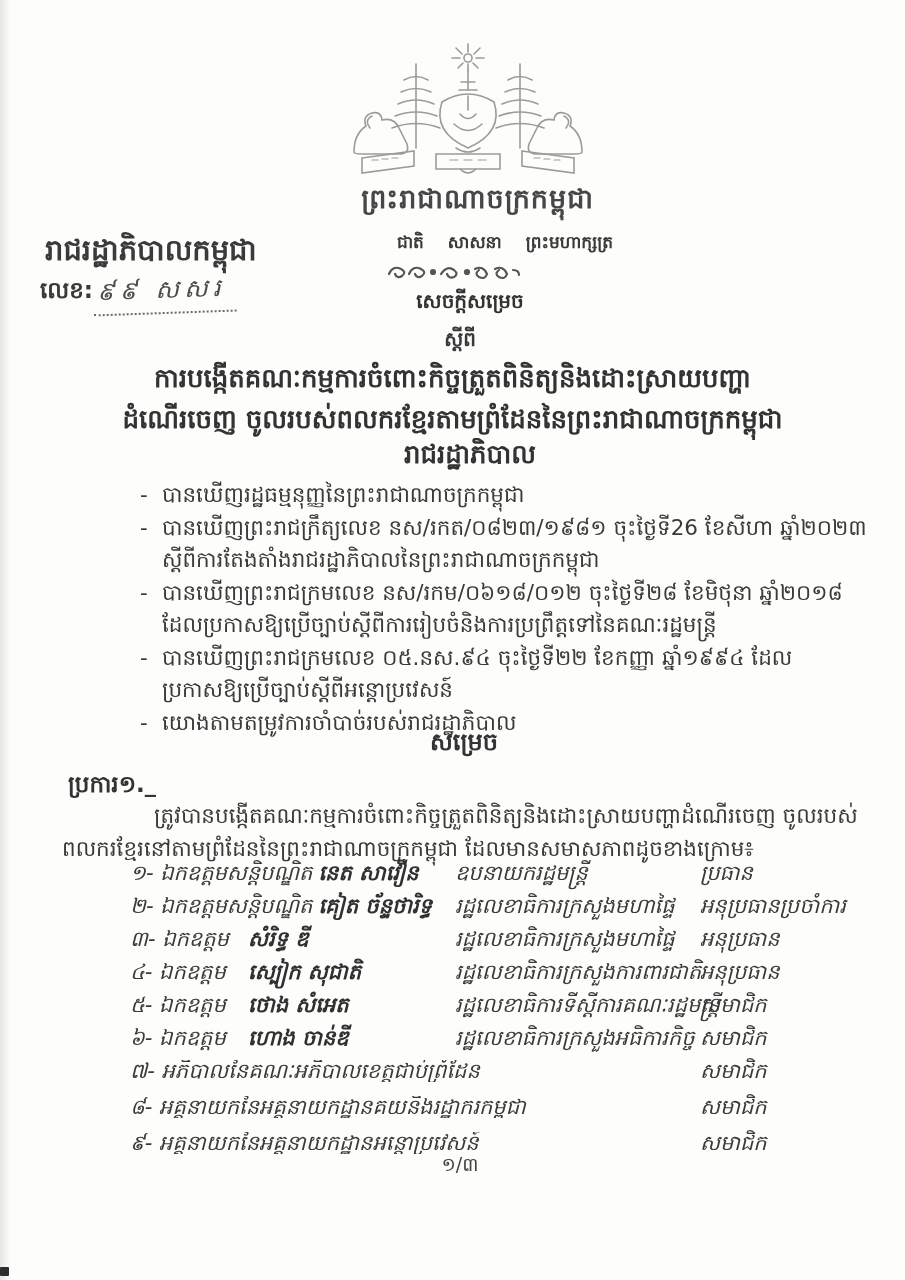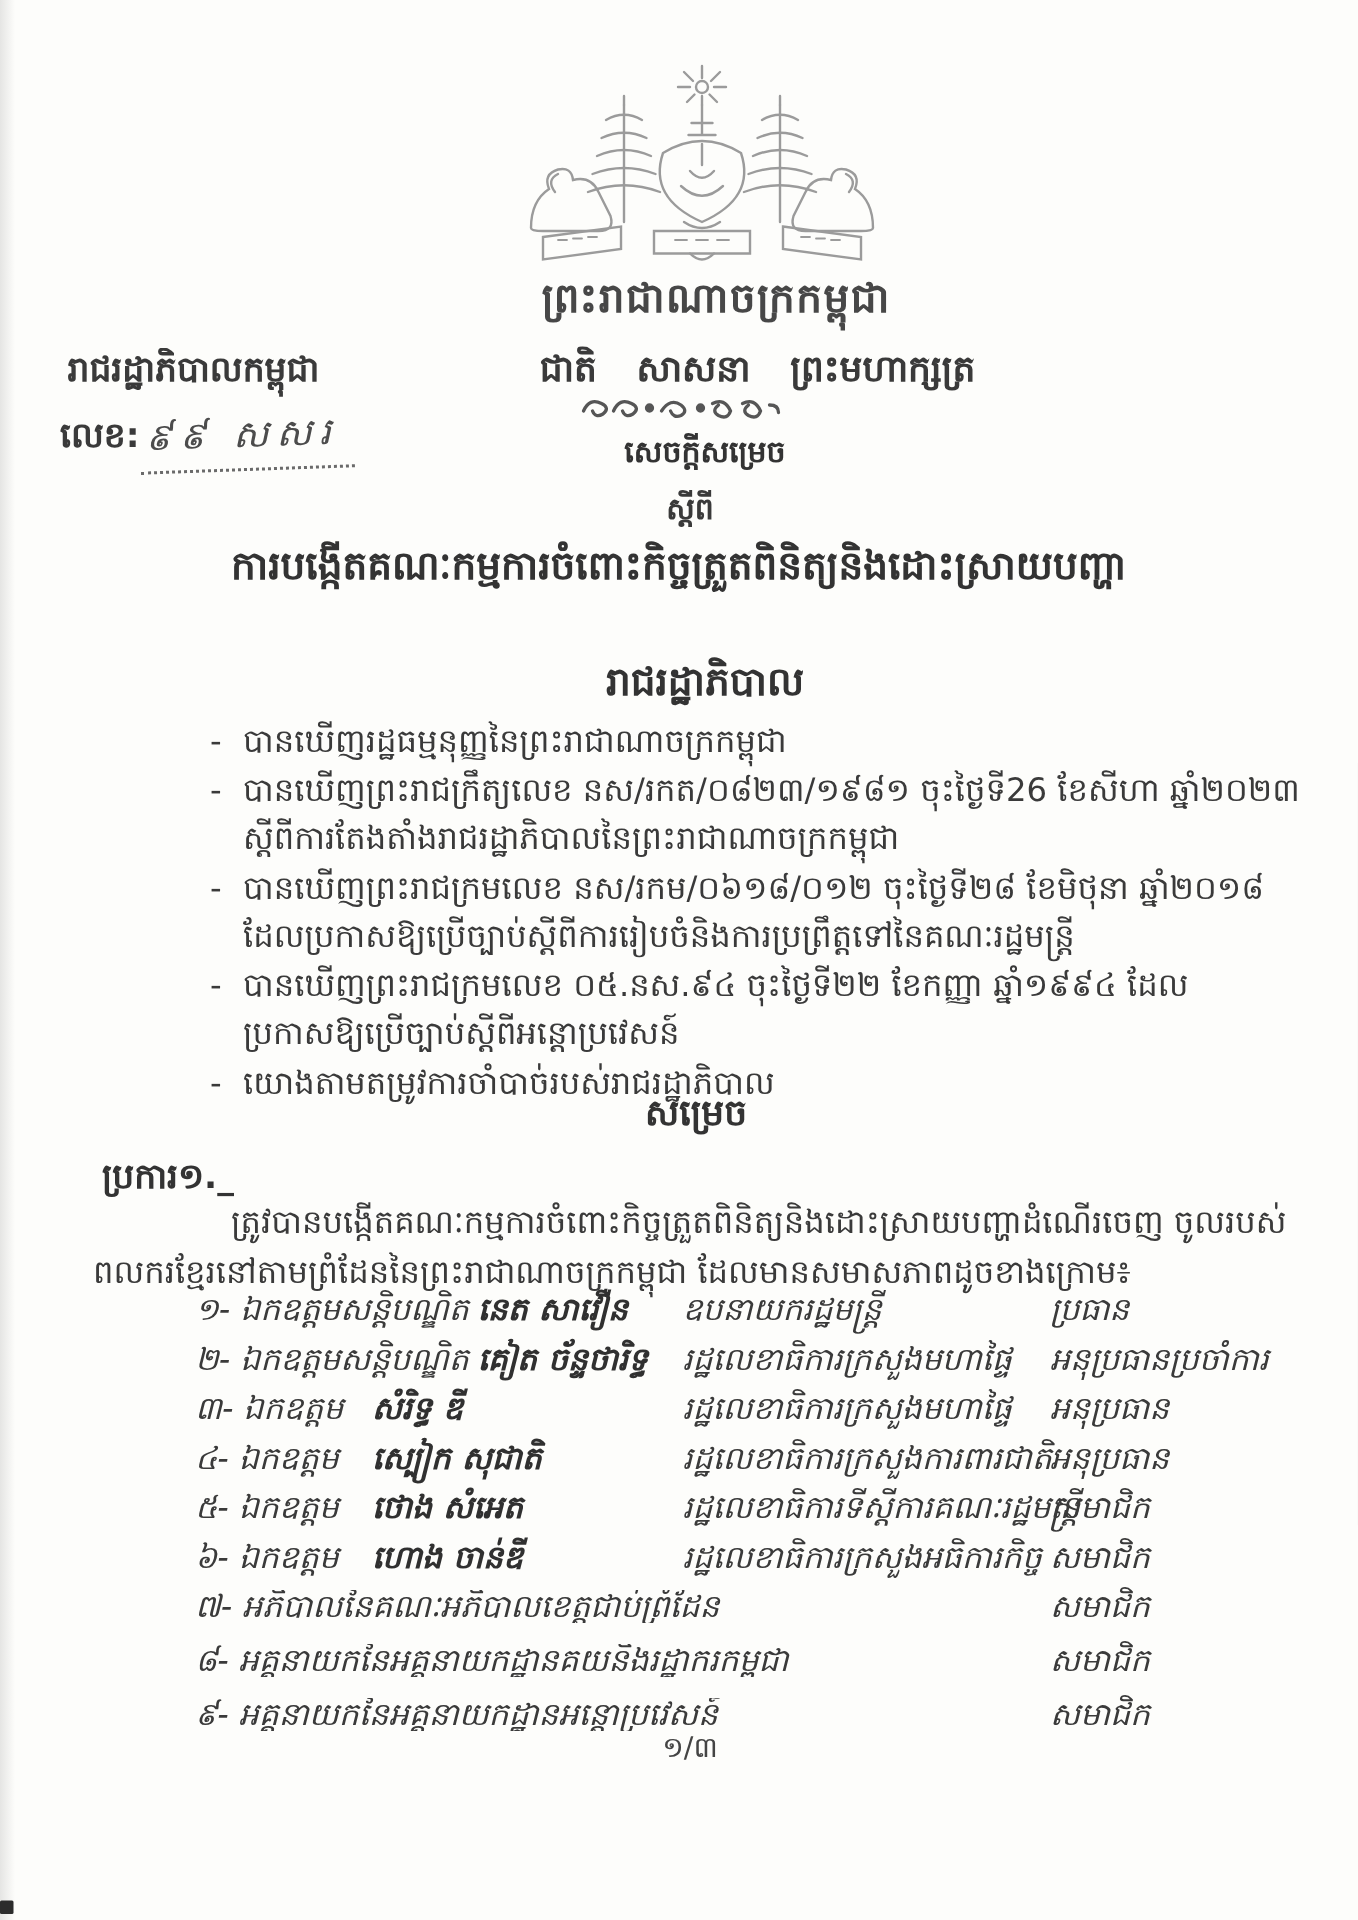--- a/index.html
+++ b/index.html
@@ -23,31 +23,31 @@
   .corner-speck{
     position:absolute;left:0;bottom:4px;width:9px;height:9px;
     background:#2c2c2c;border-radius:1px;
   }
   .abs{position:absolute;}
   .nowrap{white-space:nowrap;overflow:hidden;}
 
   
   .crest{left:318px;top:36px;width:300px;height:142px;}
   .kingdom-title{top:182px;left:50px;right:0;text-align:center;font-size:27px;font-weight:bold;color:#474747;letter-spacing:1px;}
-  .gov-name{left:45px;top:232px;font-size:23px;font-weight:bold;}
+  .gov-name{left:45px;top:232px;font-size:29px;font-weight:bold;}
   .doc-number{left:40px;top:274px;font-size:23px;font-weight:bold;}
   .number-value{
     display:inline-block;
     font-size:25px;font-weight:normal;font-style:italic;
     color:#4c4c4c;letter-spacing:5px;
     border-bottom:2px dotted #6a6a6a;
     padding:0 10px 2px 4px;
     transform:rotate(-2deg);
   }
-  .motto{top:231px;left:105px;right:0;text-align:center;font-size:24px;font-weight:bold;word-spacing:18px;}
+  .motto{top:231px;left:105px;right:0;text-align:center;font-size:17px;font-weight:bold;word-spacing:18px;}
   .ornament{top:262px;left:0;right:0;text-align:center;}
   .doc-type{top:288px;left:35px;right:0;text-align:center;font-size:20px;font-weight:bold;color:#333;}
   .subject-label{top:326px;left:15px;right:0;text-align:center;font-size:20px;font-weight:bold;}
 
   .doc-title{top:358px;left:20px;right:20px;text-align:center;font-size:26px;font-weight:bold;line-height:41px;color:#333;}
   .issuer{top:438px;left:35px;right:0;text-align:center;font-size:26px;font-weight:bold;color:#333;}
 
   
   .considerations{left:138px;top:479px;width:735px;margin:0;padding:0;list-style:none;font-size:21.5px;line-height:32.5px;}
   .considerations li{position:relative;padding-left:24px;}
@@ -143,20 +143,21 @@
       <path d="M130 8 q6 0 6 5"></path>
     </g>
   </svg>
 </div>
 
 <div class="abs doc-type nowrap">សេចក្តីសម្រេច</div>
 <div class="abs subject-label nowrap">ស្តីពី</div>
 
 <div class="abs doc-title">
   <div class="nowrap">ការបង្កើតគណៈកម្មការចំពោះកិច្ចត្រួតពិនិត្យនិងដោះស្រាយបញ្ហា</div>
+  <div class="nowrap">ដំណើរចេញ ចូលរបស់ពលករខ្មែរតាមព្រំដែននៃព្រះរាជាណាចក្រកម្ពុជា</div>
 </div>
 
 <div class="abs issuer nowrap">រាជរដ្ឋាភិបាល</div>
 
 <ul class="abs considerations">
   <li>បានឃើញរដ្ឋធម្មនុញ្ញនៃព្រះរាជាណាចក្រកម្ពុជា</li>
   <li>បានឃើញព្រះរាជក្រឹត្យលេខ នស/រកត/០៨២៣/១៩៨១ ចុះថ្ងៃទី26 ខែសីហា ឆ្នាំ២០២៣ ស្តីពីការតែងតាំងរាជរដ្ឋាភិបាលនៃព្រះរាជាណាចក្រកម្ពុជា</li>
   <li>បានឃើញព្រះរាជក្រមលេខ នស/រកម/០៦១៨/០១២ ចុះថ្ងៃទី២៨ ខែមិថុនា ឆ្នាំ២០១៨ ដែលប្រកាសឱ្យប្រើច្បាប់ស្តីពីការរៀបចំនិងការប្រព្រឹត្តទៅនៃគណៈរដ្ឋមន្ត្រី</li>
   <li>បានឃើញព្រះរាជក្រមលេខ ០៥.នស.៩៤ ចុះថ្ងៃទី២២ ខែកញ្ញា ឆ្នាំ១៩៩៤ ដែលប្រកាសឱ្យប្រើច្បាប់ស្តីពីអន្តោប្រវេសន៍</li>
   <li>យោងតាមតម្រូវការចាំបាច់របស់រាជរដ្ឋាភិបាល</li>

